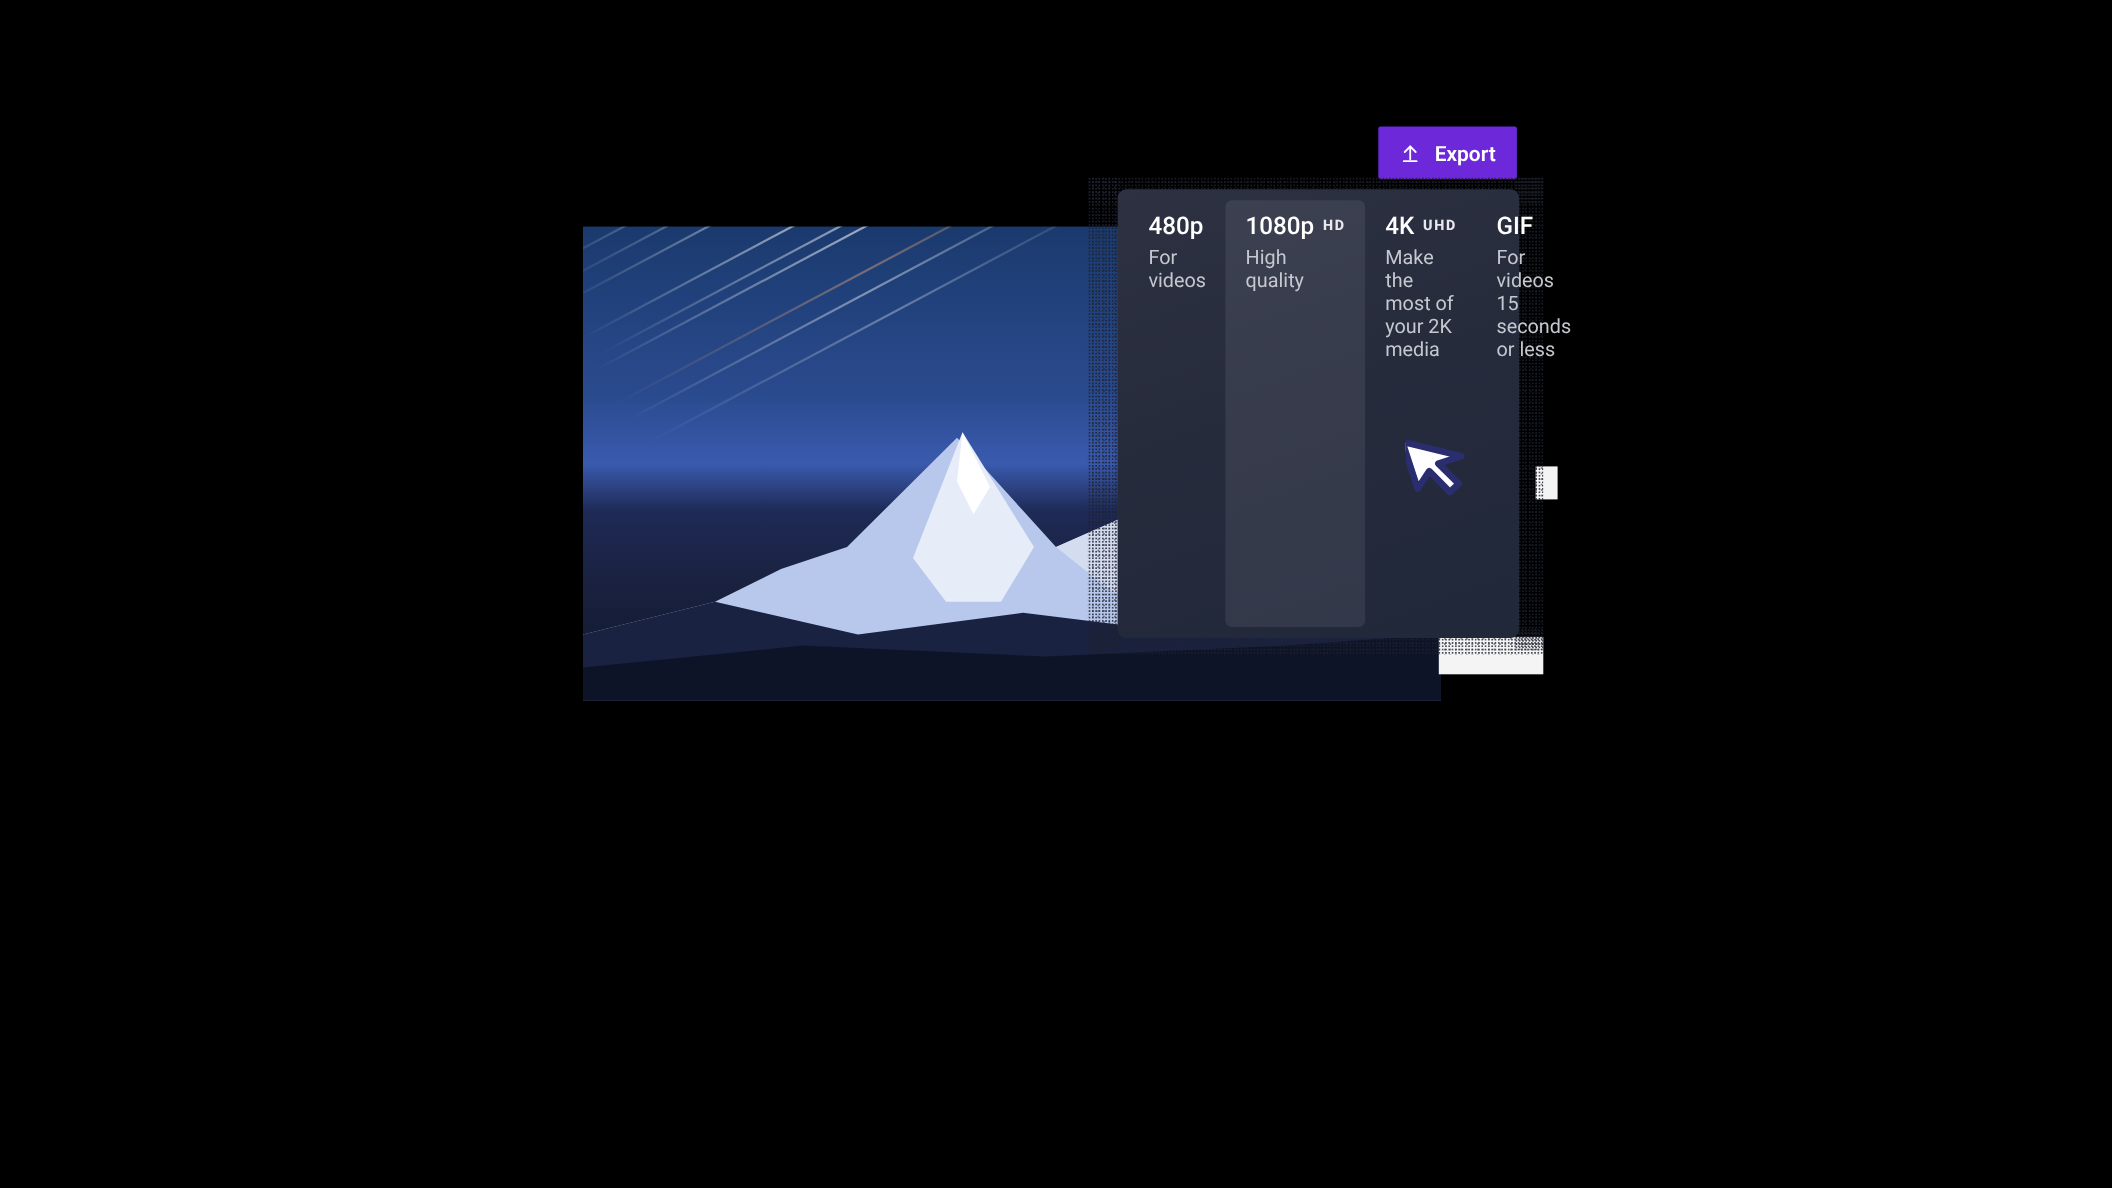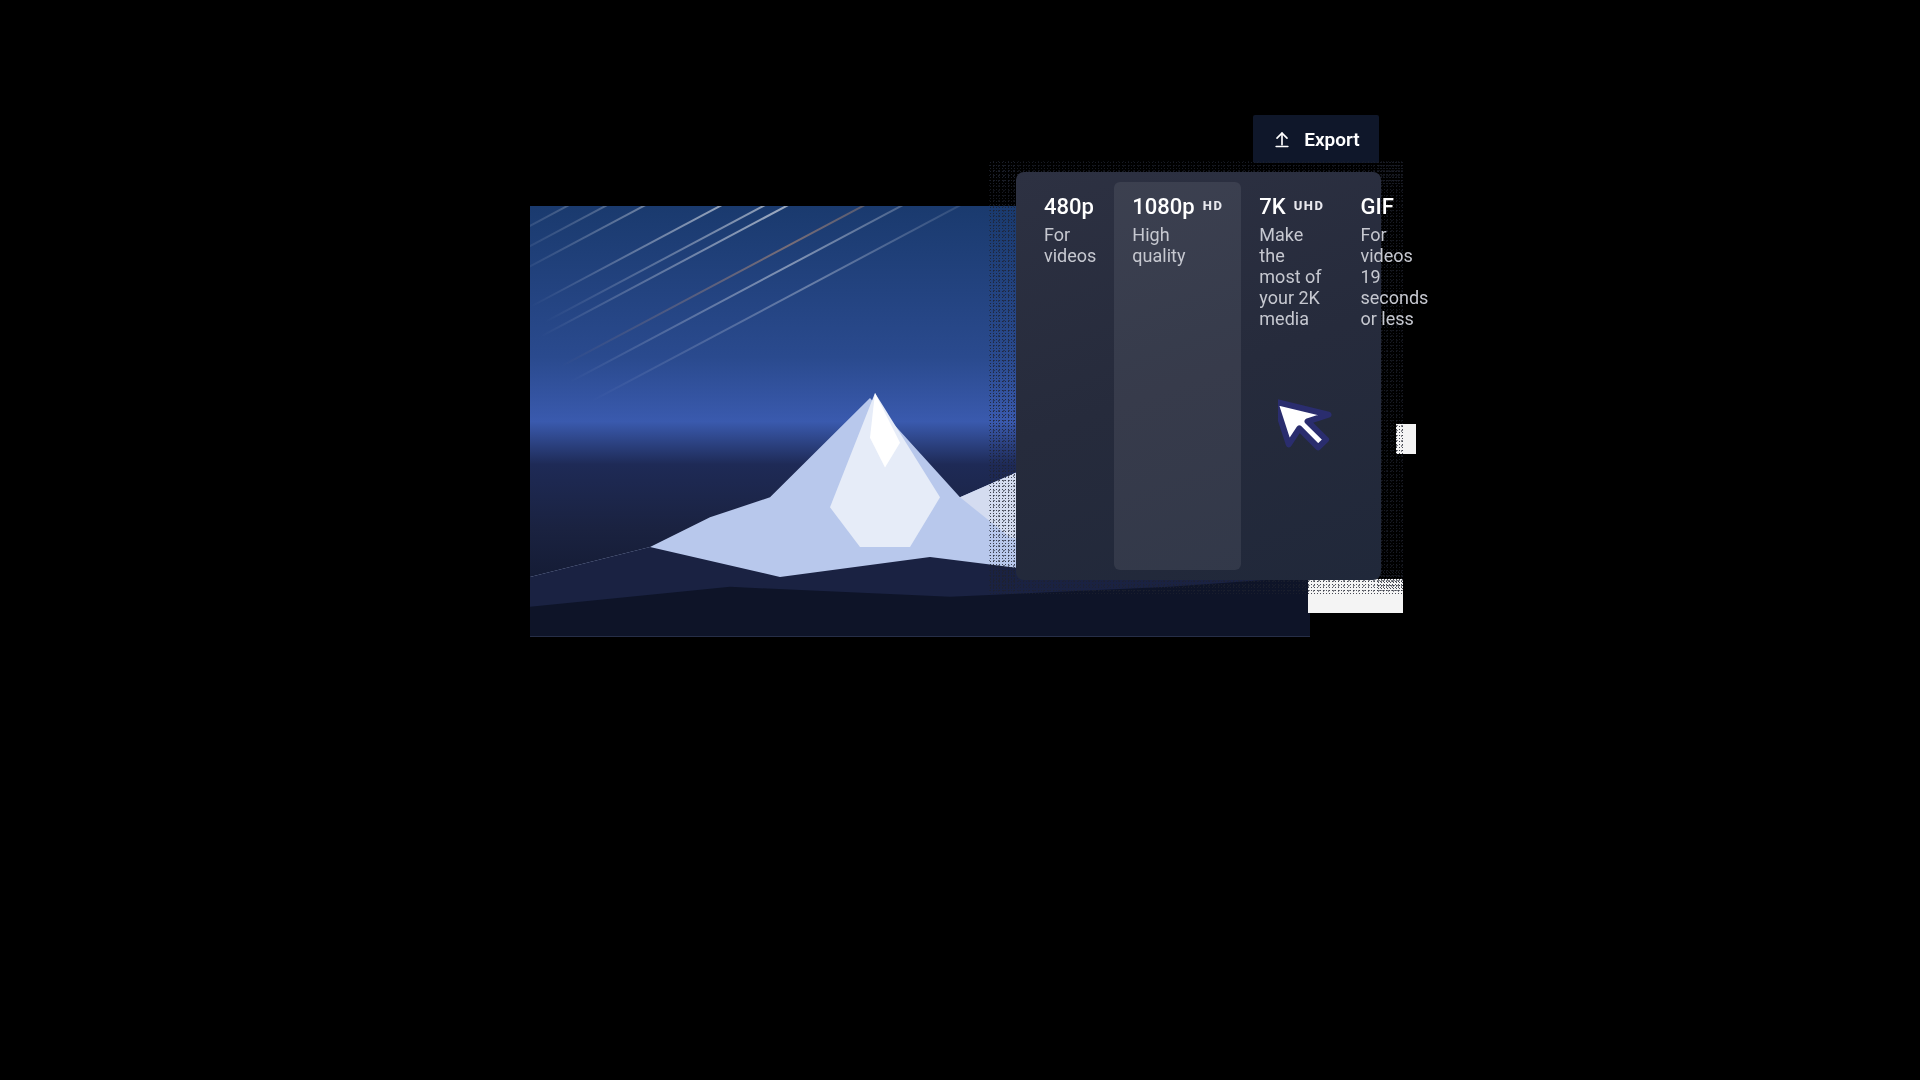--- a/index.html
+++ b/index.html
@@ -49,21 +49,21 @@
       width: 100%;
       height: 100%;
       display: block;
     }
     .export-button {
       position: absolute;
       left: 1021px;
       top: 115px;
       width: 126px;
       height: 48px;
-      background: #0f172a;
+      background: #6d28d9;
       display: flex;
       align-items: center;
       justify-content: center;
       gap: 12px;
       cursor: pointer;
       border-radius: 2px;
     }
     .export-button .icon {
       width: 20px;
       height: 20px;
@@ -232,31 +232,31 @@
       <div class="dropdown-option selected">
         <div class="option-title-row">
           <span class="option-title">1080p</span>
           <span class="option-badge">HD</span>
         </div>
         <div class="option-desc">High quality</div>
       </div>
 
       <div class="dropdown-option">
         <div class="option-title-row">
-          <span class="option-title">7K</span>
+          <span class="option-title">4K</span>
           <span class="option-badge">UHD</span>
         </div>
         <div class="option-desc">Make the most of your 2K media</div>
       </div>
 
       <div class="dropdown-option">
         <div class="option-title-row">
           <span class="option-title">GIF</span>
         </div>
-        <div class="option-desc">For videos 19 seconds or less</div>
+        <div class="option-desc">For videos 15 seconds or less</div>
       </div>
 
     </div>
   </div>
 
   <div class="cursor">
     <svg width="70" height="70" viewBox="0 0 70 70">
       <path d="M5 5 L5 50 L20 38 L32 62 L42 57 L30 34 L52 34 Z" transform="rotate(-18 28 35)" fill="#ffffff" stroke="#2a2d6e" stroke-width="6" stroke-linejoin="round"></path>
     </svg>
   </div>

